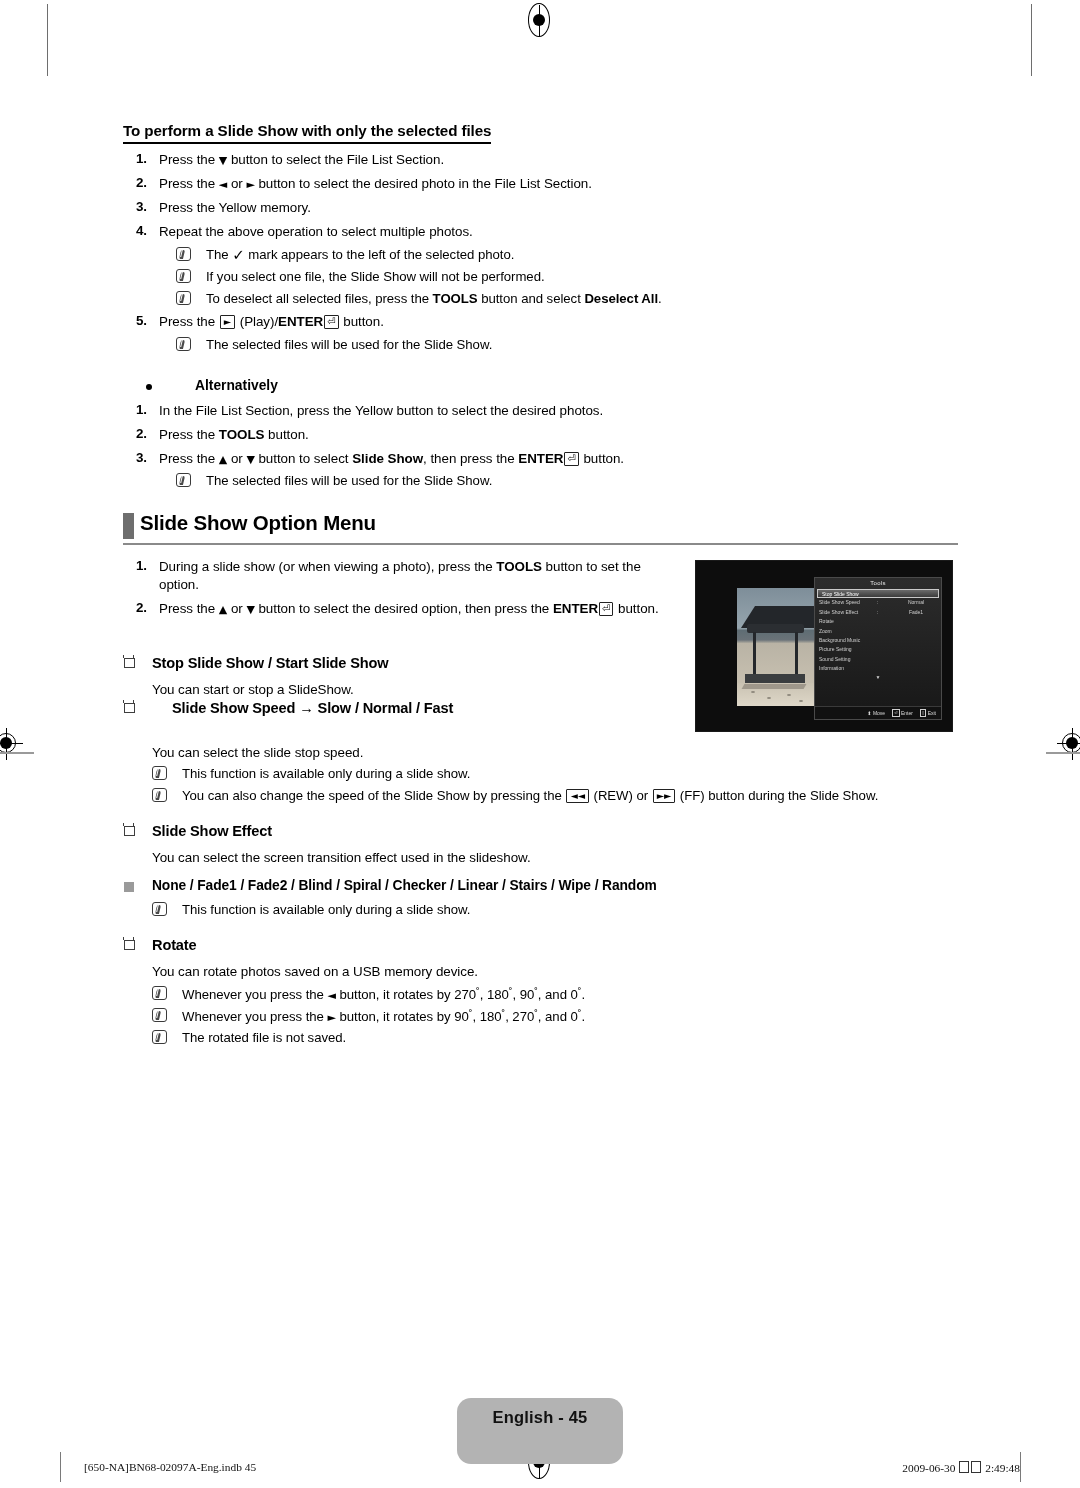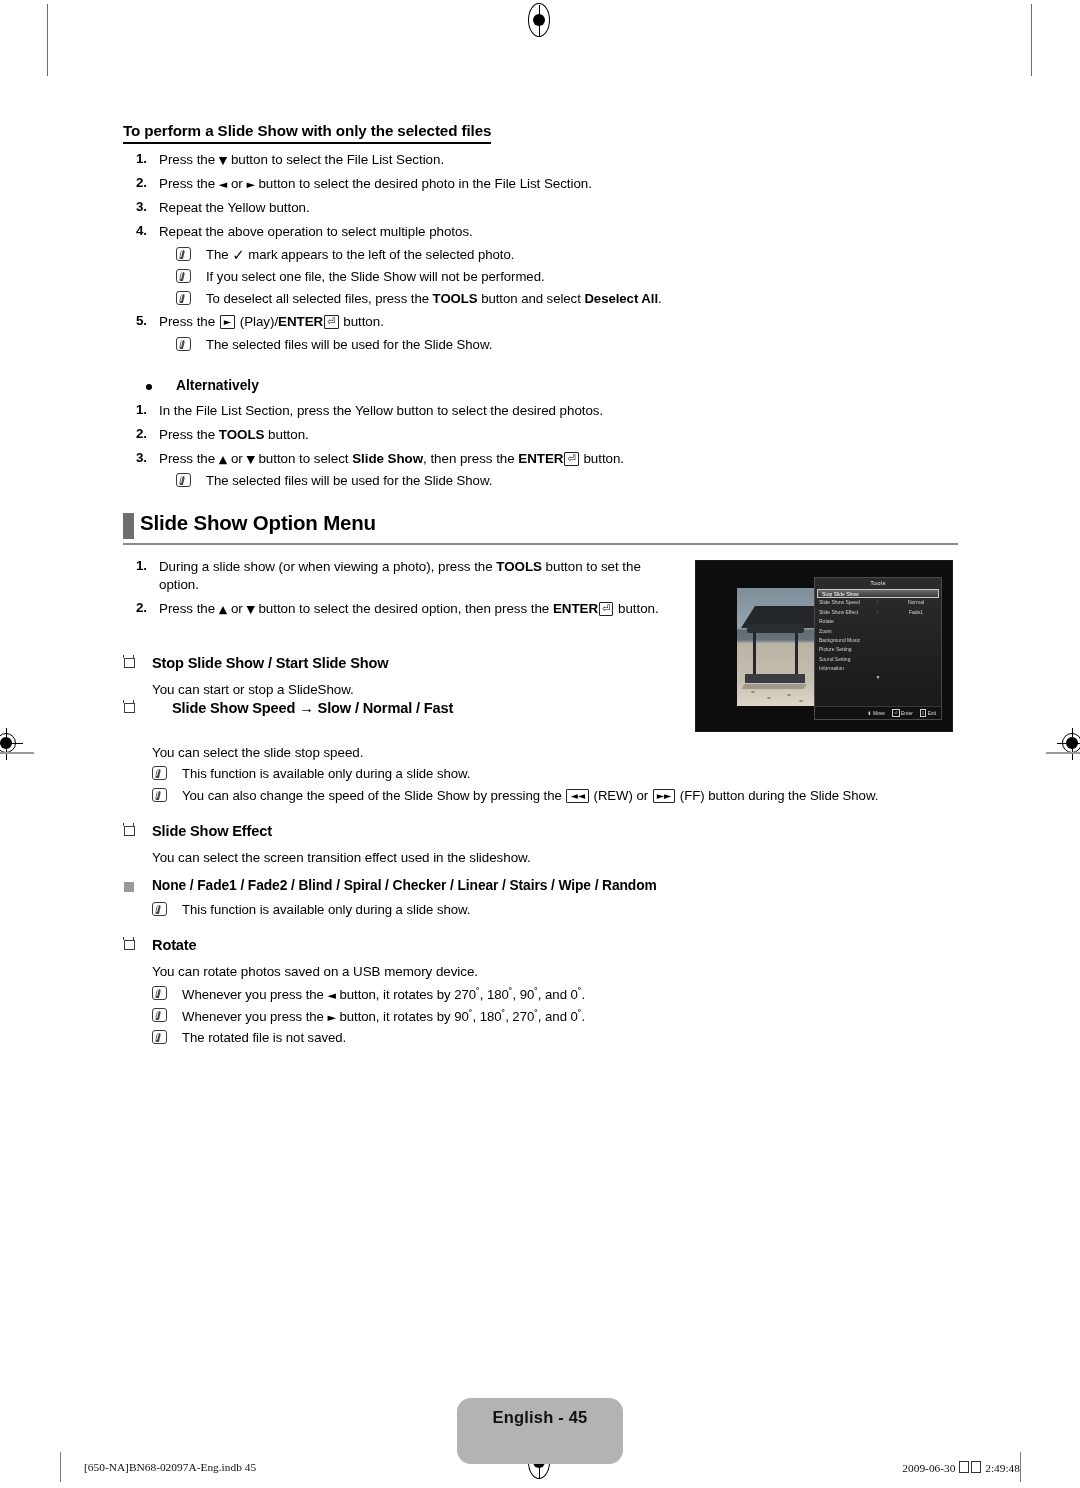--- a/index.html
+++ b/index.html
@@ -103,21 +103,21 @@
     box-sizing:border-box;
   }
   .sq-head .lbl{margin-left:28px;display:block;}
 
   .grey-sq-head{position:absolute;font-size:13.8px;font-weight:bold;letter-spacing:-0.1px;}
   .grey-sq-head .gsq{position:absolute;left:0;top:4px;width:10px;height:10px;background:#9a9a9a;}
   .grey-sq-head .lbl{margin-left:28px;display:block;}
 
   .dot-head{position:absolute;font-size:13.8px;font-weight:bold;}
   .dot-head .bul{position:absolute;left:6px;top:6px;width:6px;height:6px;border-radius:50%;background:#000;}
-  .dot-head .lbl{margin-left:36px;display:block;text-align:center;}
+  .dot-head .lbl{margin-left:55px;display:block;text-align:center;}
 
   .body-text{position:absolute;font-size:13.4px;letter-spacing:-0.05px;line-height:1.35;}
 
   
   .keybox{
     display:inline-block;border:1.4px solid #222;border-radius:1px;
     padding:0 3px;font-size:9.5px;line-height:12px;
     vertical-align:1px;background:#fff;margin:0 1px;
     font-family:"DejaVu Sans", sans-serif;
   }
@@ -246,21 +246,21 @@
   <div class="num-row" style="top:151px;left:123px;width:800px;">
     <span class="n">1.</span>
     <span class="txt">Press the <span class="arr">▼</span> button to select the File List Section.</span>
   </div>
   <div class="num-row" style="top:175px;left:123px;width:800px;">
     <span class="n">2.</span>
     <span class="txt">Press the <span class="arr">◄</span> or <span class="arr">►</span> button to select the desired photo in the File List Section.</span>
   </div>
   <div class="num-row" style="top:199px;left:123px;width:800px;">
     <span class="n">3.</span>
-    <span class="txt">Repeat the Yellow button.</span>
+    <span class="txt">Press the Yellow memory.</span>
   </div>
   <div class="num-row" style="top:223px;left:123px;width:800px;">
     <span class="n">4.</span>
     <span class="txt">Repeat the above operation to select multiple photos.</span>
   </div>
 
   <div class="note-row" style="top:268px;left:176px;width:760px;">
     <span class="noteicon"></span>
     <span class="txt">If you select one file, the Slide Show will not be performed.</span>
   </div>

